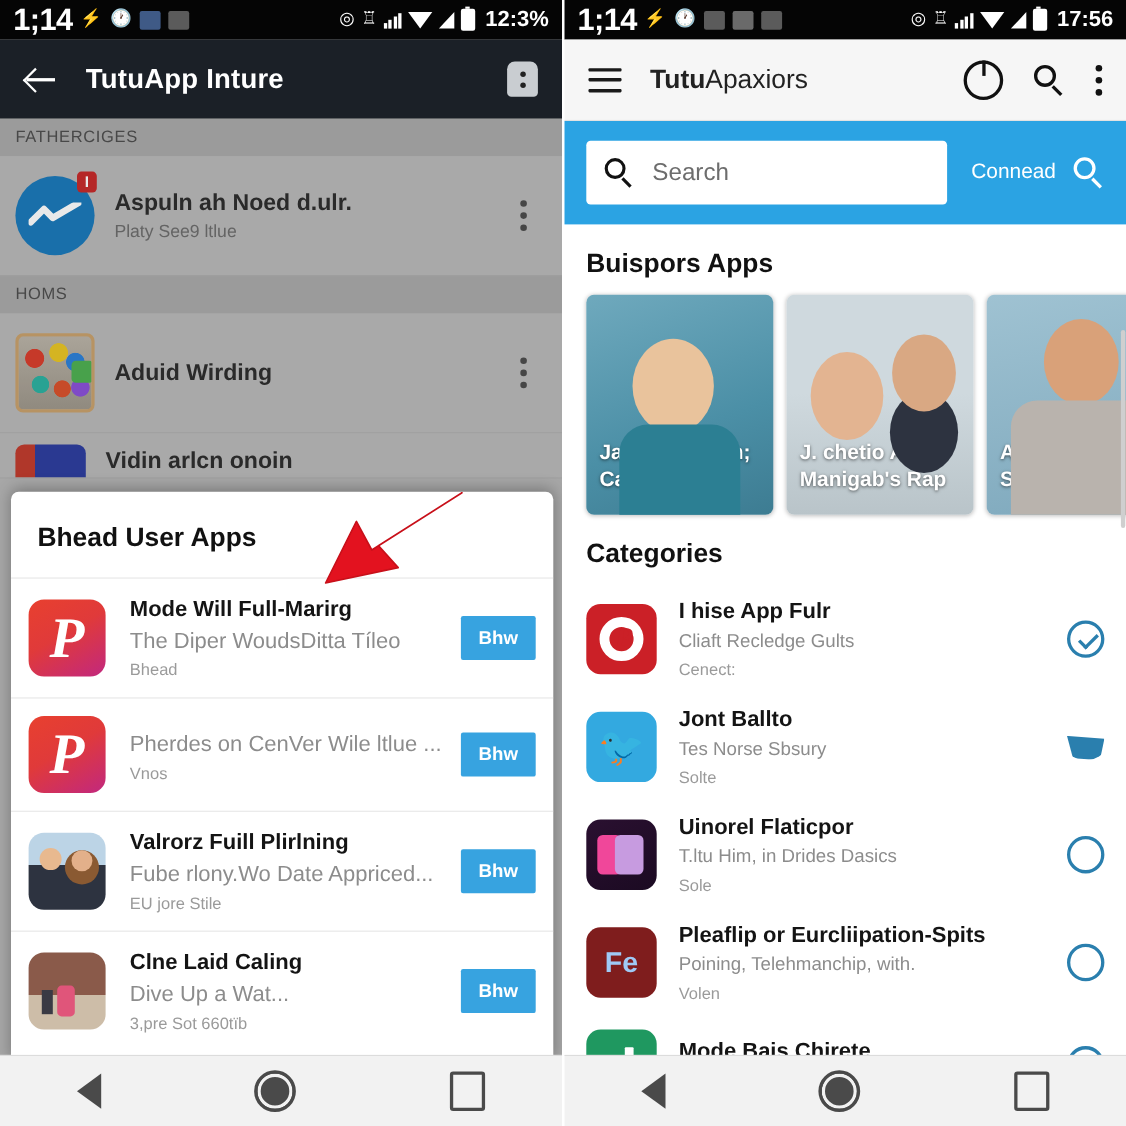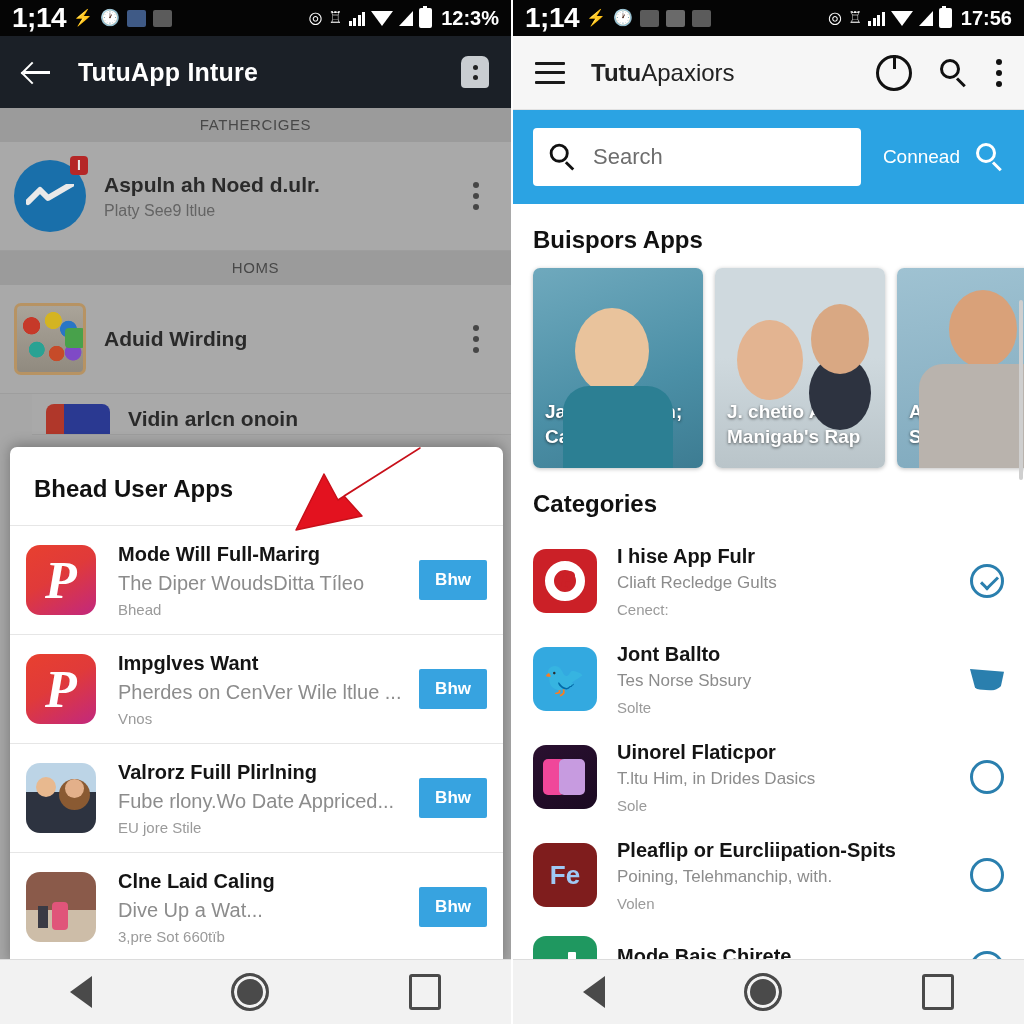--- a/index.html
+++ b/index.html
@@ -39,21 +39,21 @@
                     border-left:2.5px solid #fff;border-bottom:2.5px solid #fff;transform:rotate(45deg);}
   .tb-title{color:#fff;font-size:25px;font-weight:600;letter-spacing:.2px;}
   .tb-spacer{flex:1;}
   .tb-badge{width:28px;height:32px;background:#c9cdd1;border-radius:7px 7px 4px 4px;
             display:flex;flex-direction:column;align-items:center;justify-content:center;gap:5px;}
   .tb-badge span{width:5px;height:5px;border-radius:50%;background:#222;display:block;}
 
   
   .dim-list{position:absolute;top:108px;left:0;right:0;bottom:0;background:#b6b6b6;}
   .sec-head{background:#a9a9a9;color:#4c4c4c;font-size:15px;letter-spacing:.6px;
-            padding:8px 14px 9px;font-weight:400;text-align:center;}
+            padding:8px 14px 9px;font-weight:400;}
   .dim-row{display:flex;align-items:center;padding:18px 14px;background:#b8b8b8;
            border-bottom:1px solid #acacac;min-height:92px;box-sizing:border-box;}
   .dim-icon{width:72px;height:72px;flex:none;margin-right:18px;position:relative;}
   .dim-icon.circle{border-radius:50%;background:#1878b9;}
   .dim-icon.circle .spark{position:absolute;left:12px;top:24px;width:48px;height:24px;}
   .dim-badge{position:absolute;top:-4px;right:-2px;background:#c62828;color:#fff;font-size:14px;
              font-weight:700;border-radius:4px;padding:2px 7px;line-height:1.1;}
   .dim-icon.photo{border-radius:7px;overflow:hidden;
       background:
         radial-gradient(circle at 22% 30%, #d83b2a 0 12%, transparent 13%),
@@ -63,21 +63,21 @@
         radial-gradient(circle at 60% 72%, #d8502a 0 12%, transparent 13%),
         radial-gradient(circle at 85% 70%, #8a4fd8 0 11%, transparent 12%),
         linear-gradient(#b9b2a6,#9d968a);
       border:3px solid #c8a06a;box-sizing:border-box;}
   .dim-icon .gdot{position:absolute;right:-2px;top:22px;width:20px;height:20px;border-radius:4px;background:#4caf50;}
   .dim-text{flex:1;min-width:0;}
   .dim-title{font-size:21px;font-weight:700;color:#2b2b2b;line-height:1.2;}
   .dim-sub{font-size:16px;color:#6b6b6b;margin-top:5px;}
   .dim-more{width:6px;flex:none;display:flex;flex-direction:column;gap:5px;margin-right:18px;}
   .dim-more span{width:6px;height:6px;border-radius:50%;background:#4a4a4a;display:block;}
-  .dim-row.clipped{min-height:40px;overflow:hidden;padding-top:10px;padding-bottom:0;margin-left:32px;}
+  .dim-row.clipped{min-height:40px;overflow:hidden;padding-top:10px;padding-bottom:0;}
   .dim-icon.small-blue{width:64px;height:30px;border-radius:8px 8px 0 0;
         background:linear-gradient(90deg,#c0392b 0 28%,#2b3b9e 28% 100%);}
 
   
   .scrim{position:absolute;inset:108px 0 0 0;background:rgba(40,40,40,0.10);}
   .dialog{position:absolute;left:10px;right:8px;top:447px;bottom:60px;background:#fff;
           border-radius:7px 7px 0 0;box-shadow:0 -2px 14px rgba(0,0,0,.30);overflow:hidden;}
   .dialog-title{font-size:24px;font-weight:700;color:#111;padding:28px 24px 22px;}
   .app-row{display:flex;align-items:center;padding:16px 16px;border-top:1px solid #e6e6e6;min-height:98px;
            box-sizing:border-box;}
@@ -296,21 +296,20 @@
           <div class="app-title">Mode Will Full-Marirg</div>
           <div class="app-desc">The Diper WoudsDitta Tíleo</div>
           <div class="app-meta">Bhead</div>
         </div>
         <button class="btn-blue">Bhw</button>
       </div>
 
       <div class="app-row">
         <div class="app-ico pin"></div>
         <div class="app-text">
-          <div class="app-title">Impglves Want</div>
           <div class="app-desc">Pherdes on CenVer Wile ltlue  ...</div>
           <div class="app-meta">Vnos</div>
         </div>
         <button class="btn-blue">Bhw</button>
       </div>
 
       <div class="app-row">
         <div class="app-ico ph-couple"></div>
         <div class="app-text">
           <div class="app-title">Valrorz Fuill Plirlning</div>

